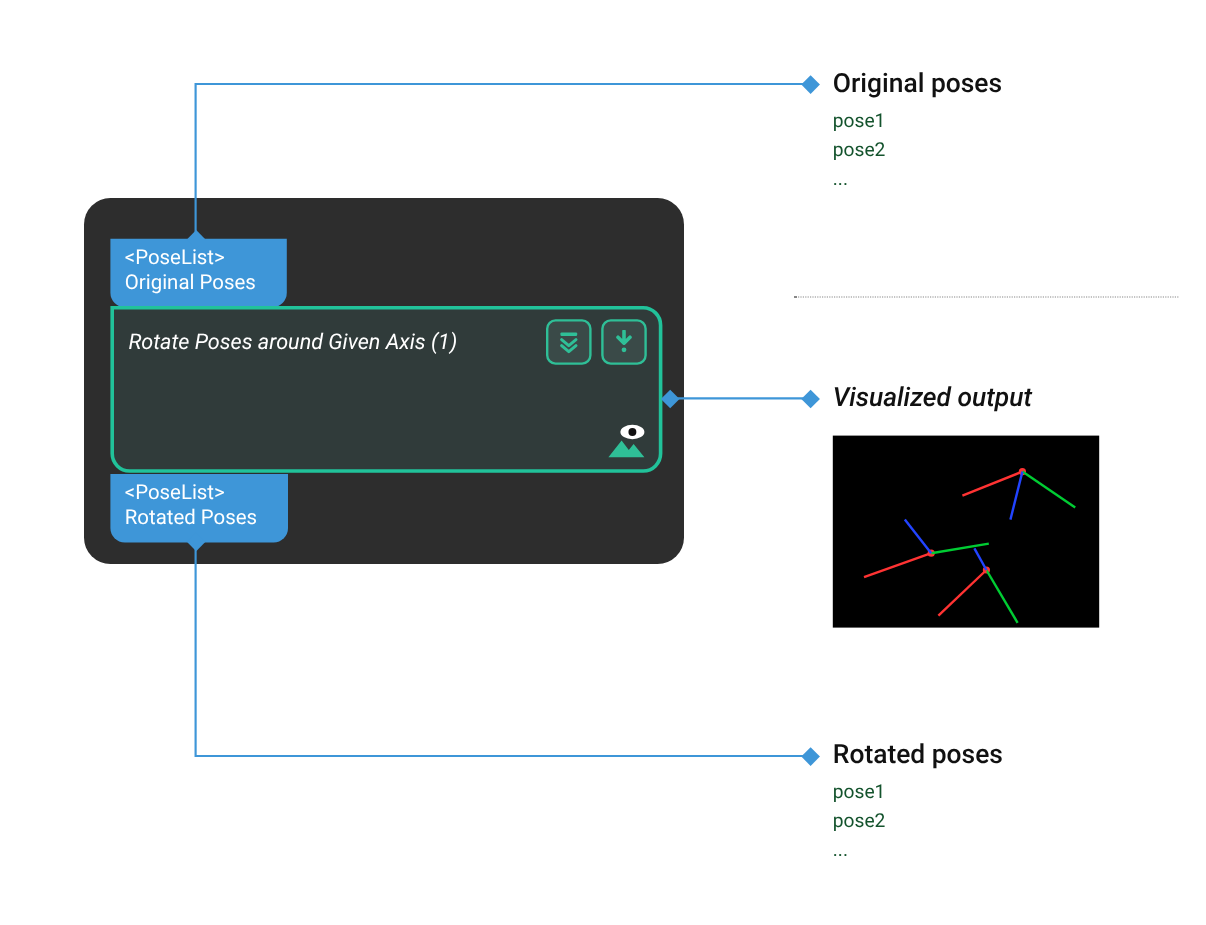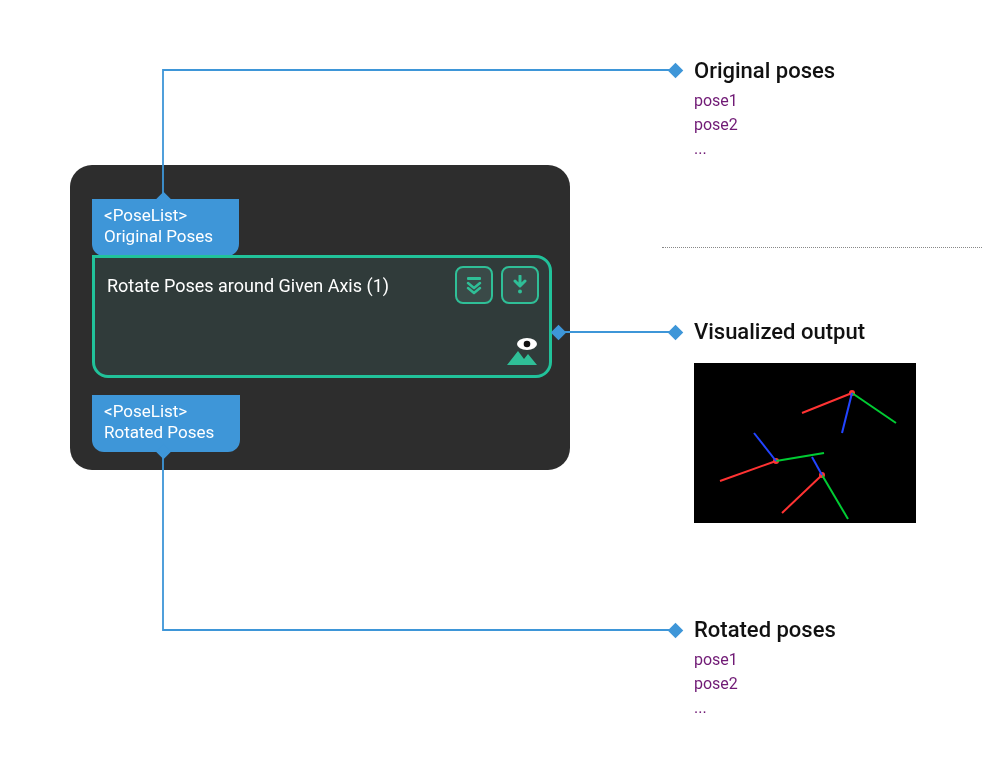--- a/index.html
+++ b/index.html
@@ -45,26 +45,27 @@
     left: 92px;
     top: 395px;
     border-radius: 0 0 12px 12px;
   }
   
   .node {
     position: absolute;
     left: 92px;
     top: 255px;
     width: 460px;
-    height: 123px;
+    height: 139px;
     border: 3px solid #21c29a;
     border-radius: 0 16px 16px 16px;
     background: #303b3a;
     box-sizing: border-box;
     color: #ffffff;
+    font-style: italic;
   }
   .node-header {
     display: flex;
     align-items: center;
     padding: 8px 10px 0 12px;
   }
   .node-title {
     font-size: 18px;
     color: #ffffff;
     flex: 1;
@@ -96,26 +97,26 @@
     position: absolute;
     color: #111;
   }
   .annot-title {
     font-size: 22px;
     font-weight: 500;
     color: #111;
   }
   .annot-sub {
     font-size: 16px;
-    color: #701a75;
+    color: #14532d;
     margin-top: 6px;
     line-height: 1.5;
   }
   .annot1 { left: 694px; top: 58px; }
-  .annot2 { left: 694px; top: 319px; }
+  .annot2 { left: 694px; top: 319px; font-style: italic; }
   .annot3 { left: 694px; top: 617px; }
 
   .divider {
     position: absolute;
     left: 662px;
     top: 247px;
     width: 320px;
     border-top: 1px dotted #888;
   }
 

